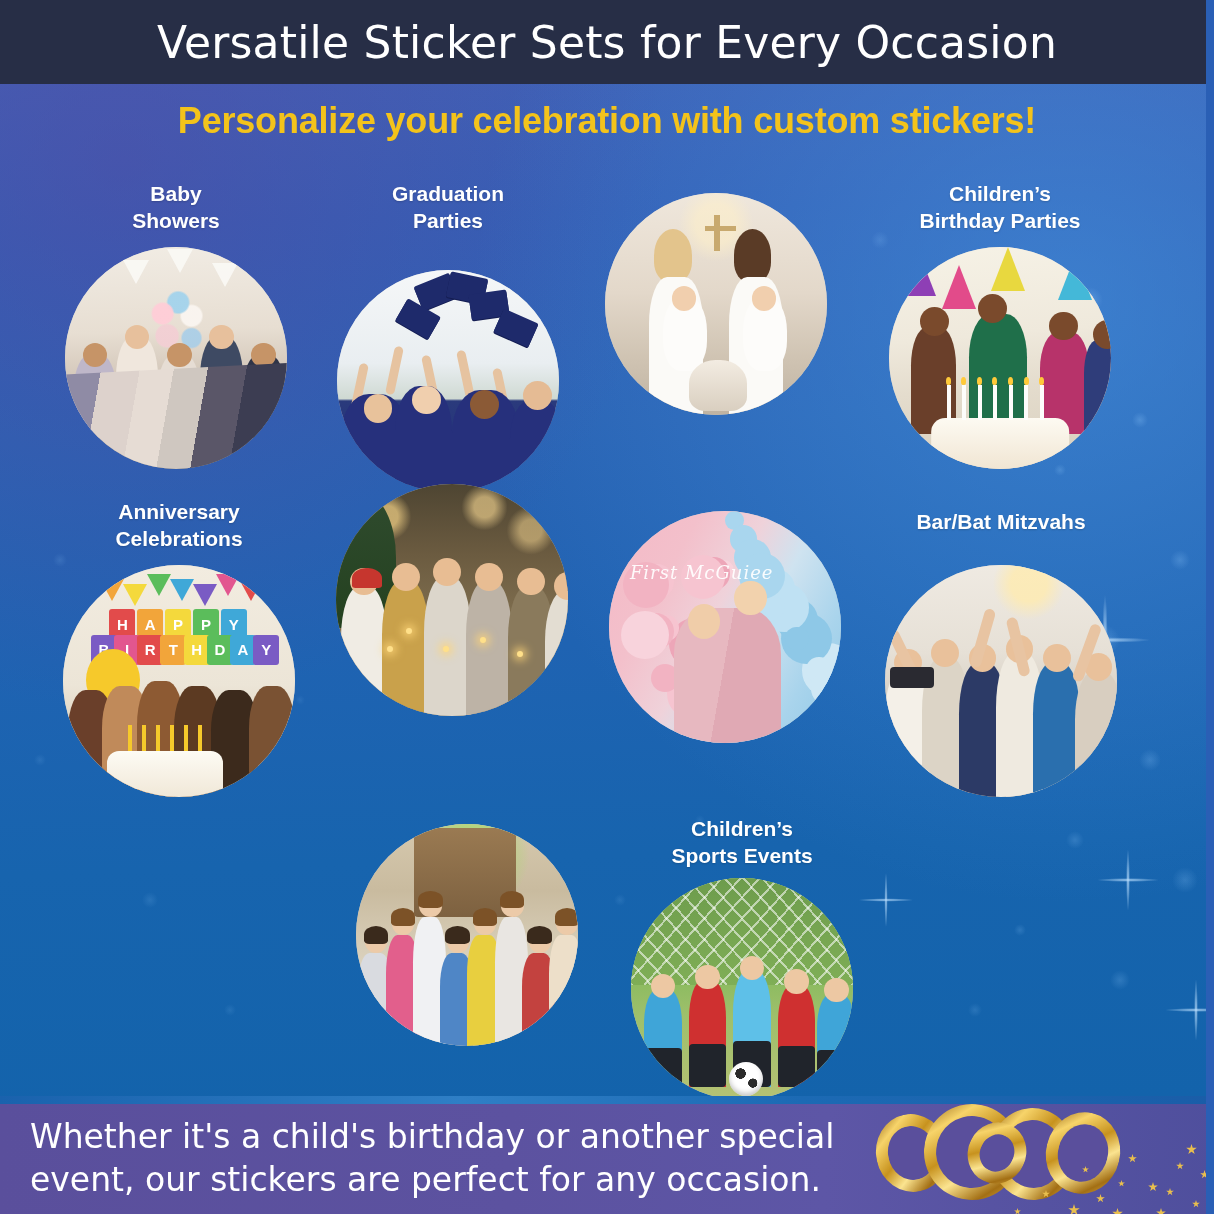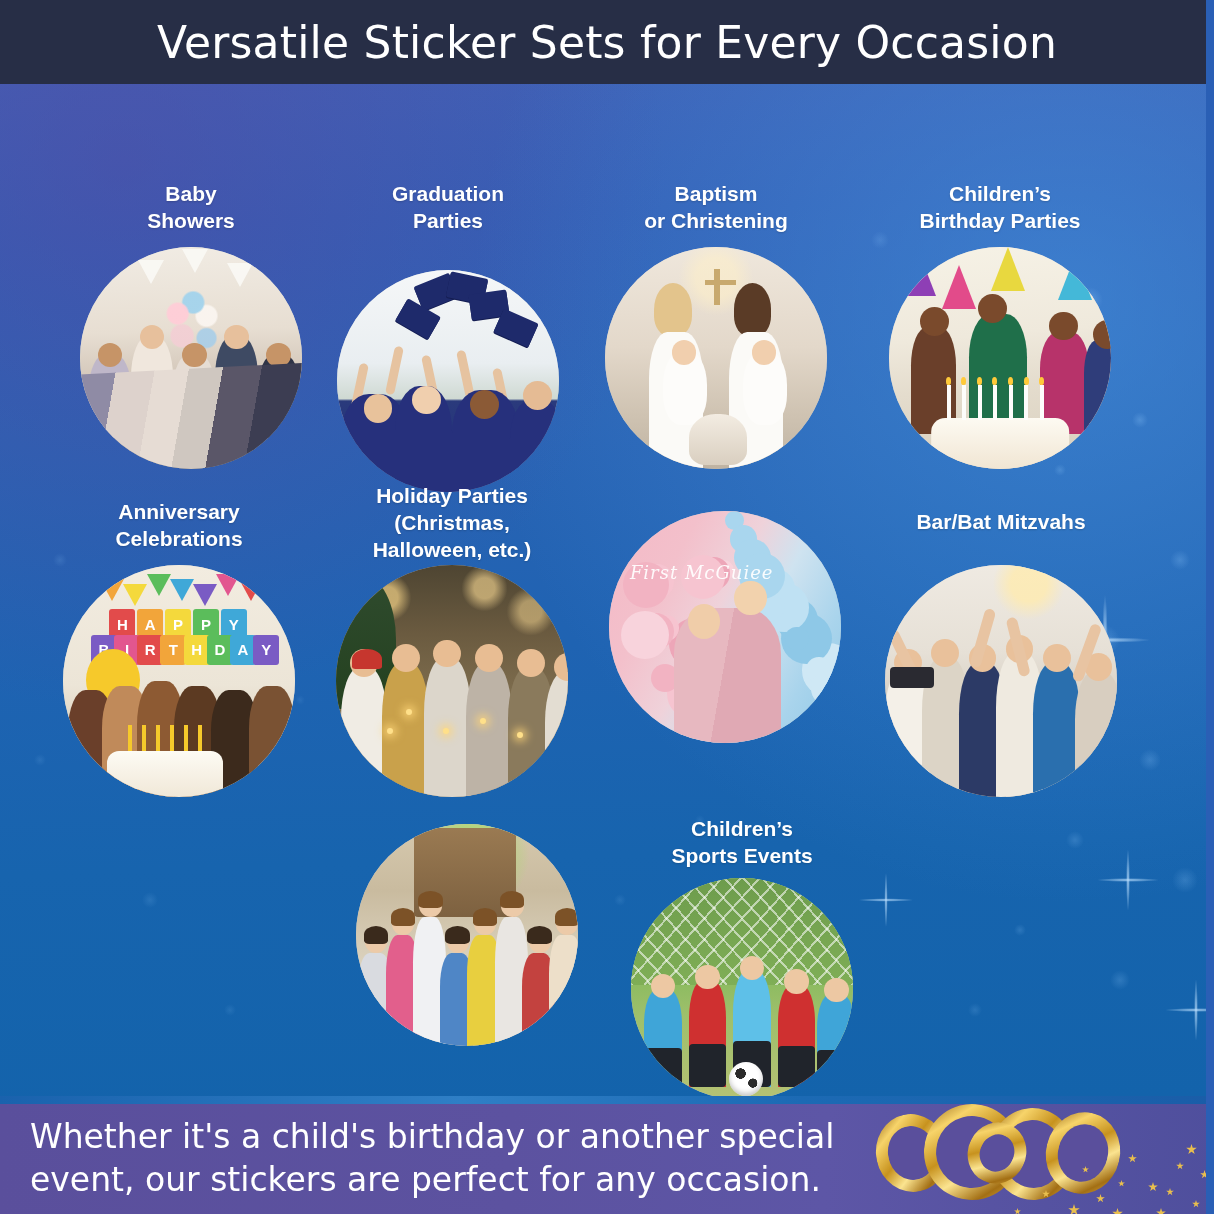--- a/index.html
+++ b/index.html
@@ -296,23 +296,24 @@
       <div class="star4" style="left: 1083px; top: 835px; width: 90px; height: 90px;"></div>
       <div class="star4" style="left: 846px; top: 860px; width: 80px; height: 80px;"></div>
       <div class="star4" style="left: 1025px; top: 265px; width: 70px; height: 70px;"></div>
       <div class="star4" style="left: 1151px; top: 965px; width: 90px; height: 90px;"></div>
     </div>
 
   <div class="header-bar">
     <div class="header-title">Versatile Sticker Sets for Every Occasion</div>
   </div>
 
+  <div class="subtitle">Personalize your celebration with custom stickers!</div>
 
   <div class="grid" id="grid">
-      <div class="cell" style="left: 51px; top: 180px; width: 280px;">
+      <div class="cell" style="left: 36px; top: 180px; width: 280px;">
         <div class="cell-label">Baby
 Showers</div>
         <div class="circle" style="width: 222px; height: 222px; margin-top: 13px;">
           <div class="ph p-babyshower">
             <div class="tri" style="left: 8%; top: -2%;"></div>
             <div class="tri" style="left: 26%; top: 6%;"></div>
             <div class="tri" style="left: 46%; top: 1%;"></div>
             <div class="tri" style="left: 66%; top: 7%;"></div>
             <div class="tri" style="left: 86%; top: 0%;"></div>
             <div style="position: absolute; bottom: 14%; border-radius: 40% 40% 0px 0px; left: 4%; width: 19%; height: 38%; background: rgb(191, 183, 201);"></div>
@@ -348,22 +349,20 @@
             <div class="gown" style="left: 52%; width: 30%; height: 46%;"></div>
             <div class="gown" style="left: 78%; width: 24%; height: 42%;"></div>
             <div class="face" style="left: 12%; top: 56%; width: 13%; height: 13%; background: rgb(232, 194, 155);"></div>
             <div class="face" style="left: 34%; top: 52%; width: 13%; height: 13%; background: rgb(240, 207, 174);"></div>
             <div class="face" style="left: 60%; top: 54%; width: 13%; height: 13%; background: rgb(139, 90, 54);"></div>
             <div class="face" style="left: 84%; top: 50%; width: 13%; height: 13%; background: rgb(229, 187, 148);"></div>
           </div>
         </div>
       </div>
       <div class="cell" style="left: 576px; top: 180px; width: 280px;">
-        <div class="cell-label">Baptism
-or Christening</div>
         <div class="circle" style="width: 222px; height: 222px; margin-top: 13px;">
           <div class="ph p-baptism">
             <div class="cross" style="left: 49%; top: 10%; width: 6px; height: 16%;"></div>
             <div class="cross" style="left: 45%; top: 15%; width: 14%; height: 5px;"></div>
             <div class="hair" style="left: 22%; top: 16%; width: 17%; height: 24%; background: rgb(227, 196, 140);"></div>
             <div style="position: absolute; bottom: 0px; left: 20%; width: 24%; height: 62%; background: rgb(251, 250, 247); border-radius: 34% 34% 0px 0px;"></div>
             <div class="dress" style="left: 26%; top: 46%; width: 20%; height: 34%;"></div>
             <div style="position: absolute; border-radius: 50%; background: rgb(241, 207, 174); left: 30%; top: 42%; width: 11%; height: 11%;"></div>
             <div class="hair" style="left: 58%; top: 16%; width: 17%; height: 24%; background: rgb(90, 59, 38);"></div>
             <div style="position: absolute; bottom: 0px; left: 56%; width: 24%; height: 62%; background: rgb(251, 250, 247); border-radius: 34% 34% 0px 0px;"></div>
@@ -446,23 +445,20 @@
             <div style="position: absolute; width: 4px; height: 11%; background: rgb(246, 201, 43); left: 28%; bottom: 20%;"></div>
             <div style="position: absolute; width: 4px; height: 11%; background: rgb(246, 201, 43); left: 34%; bottom: 20%;"></div>
             <div style="position: absolute; width: 4px; height: 11%; background: rgb(246, 201, 43); left: 40%; bottom: 20%;"></div>
             <div style="position: absolute; width: 4px; height: 11%; background: rgb(246, 201, 43); left: 46%; bottom: 20%;"></div>
             <div style="position: absolute; width: 4px; height: 11%; background: rgb(246, 201, 43); left: 52%; bottom: 20%;"></div>
             <div style="position: absolute; width: 4px; height: 11%; background: rgb(246, 201, 43); left: 58%; bottom: 20%;"></div>
           </div>
         </div>
       </div>
       <div class="cell" style="left: 312px; top: 482px; width: 280px;">
-        <div class="cell-label">Holiday Parties
-(Christmas,
-Halloween, etc.)</div>
         <div class="circle" style="width: 232px; height: 232px; margin-top: 2px;">
           <div class="ph p-holiday">
             <div class="tree"></div>
             <div class="person" style="left: 2%; width: 20%; height: 56%; background: rgb(240, 236, 228);"></div>
             <div style="position: absolute; border-radius: 50%; background: rgb(232, 189, 147); left: 6%; bottom: 52%; width: 12%; height: 12%;"></div>
             <div class="person" style="left: 20%; width: 20%; height: 58%; background: rgb(201, 161, 75);"></div>
             <div style="position: absolute; border-radius: 50%; background: rgb(232, 189, 147); left: 24%; bottom: 54%; width: 12%; height: 12%;"></div>
             <div class="person" style="left: 38%; width: 20%; height: 60%; background: rgb(220, 214, 203);"></div>
             <div style="position: absolute; border-radius: 50%; background: rgb(232, 189, 147); left: 42%; bottom: 56%; width: 12%; height: 12%;"></div>
             <div class="person" style="left: 56%; width: 20%; height: 58%; background: rgb(189, 179, 166);"></div>

